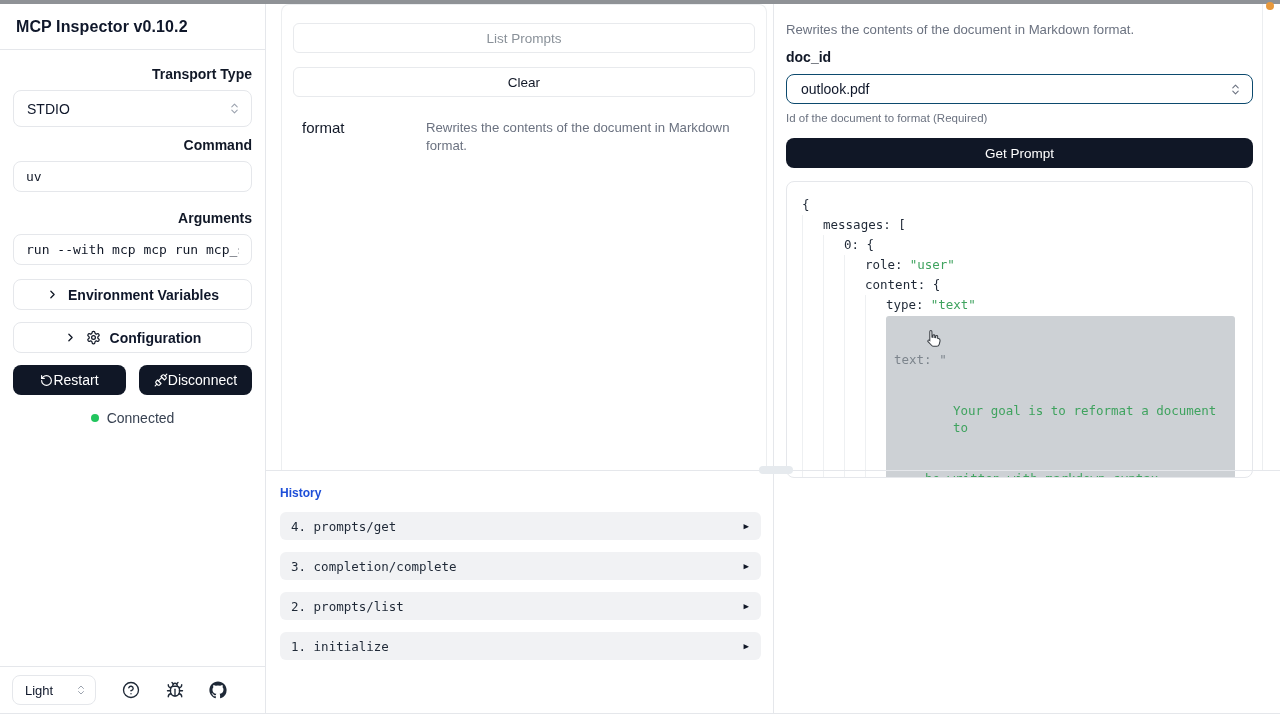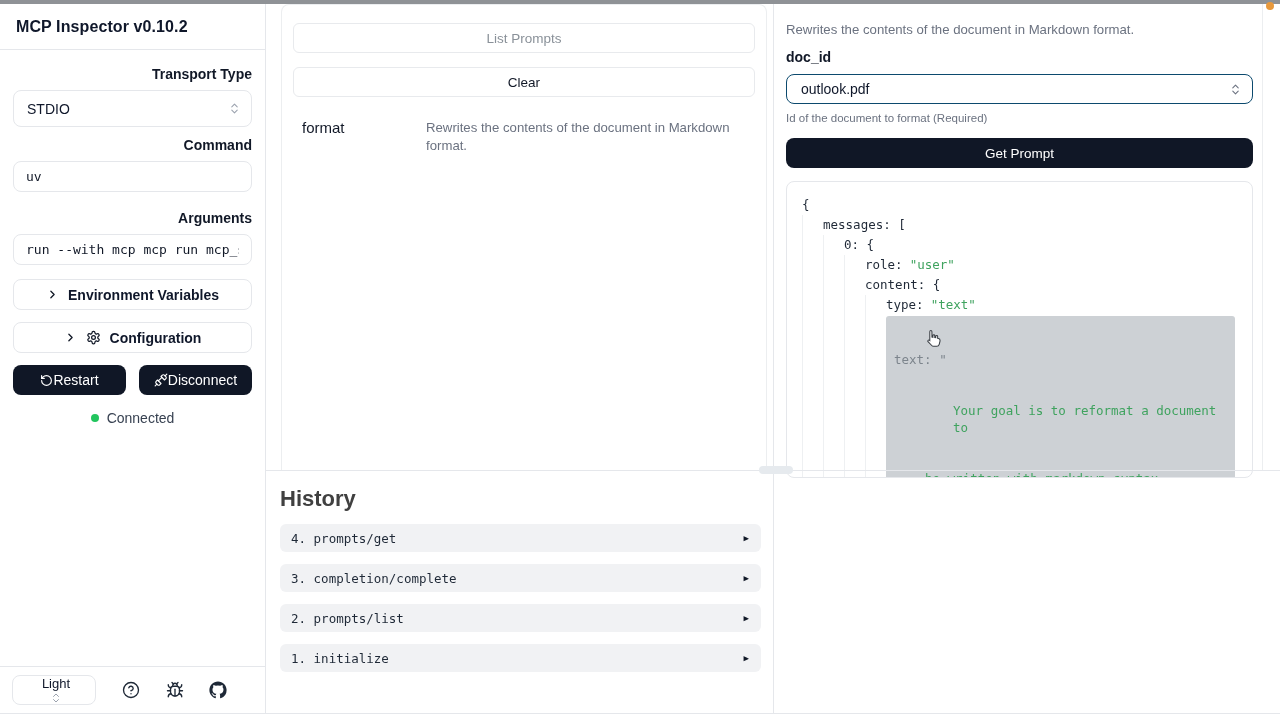--- a/index.html
+++ b/index.html
@@ -20,21 +20,21 @@
   .field-label { font-size:14px; font-weight:600; margin:8px 0 8px; color:#111827;text-align:right; }
   .combo { height:37px; border:1px solid #e5e7eb; border-radius:8px; display:flex; align-items:center; justify-content:space-between; padding:0 10px 0 13px; font-size:14px; background:#fff; margin-bottom:10px; }
   .combo .val { font-weight:400; }
   .text-input { width:100%; height:31px; border:1px solid #e5e7eb; border-radius:8px; padding:0 12px; font-family:"DejaVu Sans Mono","Liberation Mono",monospace; font-size:13px; color:#111827; margin-bottom:10px; outline:none; background:#fff; }
   .expander { height:31px; border:1px solid #e5e7eb; border-radius:8px; display:flex; align-items:center; justify-content:center; gap:9px; font-size:14px; font-weight:600; margin:4px 0 12px; background:#fff; cursor:pointer; }
   .btn-row { display:flex; gap:13px; margin-top:2px; }
   .btn-dark { flex:1; height:30px; background:#101726; color:#fff; border:none; border-radius:8px; font-size:14px; font-weight:500; display:flex; align-items:center; justify-content:center; font-family:"Liberation Sans",sans-serif; cursor:pointer; }
   .status { display:flex; align-items:center; justify-content:center; gap:8px; margin-top:15px; font-size:14px; color:#374151; }
   .status-dot { width:8px; height:8px; border-radius:50%; background:#22c55e; }
   .sidebar-footer { position:absolute; left:0; right:0; top:662px; height:47px; border-top:1px solid #e5e7eb; display:flex; align-items:center; padding:0 12px; }
-  .theme-combo { width:84px; height:30px; border:1px solid #e5e7eb; border-radius:8px; display:flex; align-items:center; justify-content:space-between; padding:0 8px 0 12px; font-size:13px; background:#fff;flex-direction:column; }
+  .theme-combo { width:84px; height:30px; border:1px solid #e5e7eb; border-radius:8px; display:flex; align-items:center; justify-content:space-between; padding:0 8px 0 12px; font-size:13px; background:#fff; }
   .footer-icons { flex:1; display:flex; align-items:center; justify-content:space-evenly; }
   .ficon { width:18px; height:18px; color:#1f2937; display:flex; cursor:pointer; }
 
   svg { display:block; }
   .chev { color:#111827; }
   .updown { color:#9ca3af; }
 
   
   .prompts-card { position:absolute; left:281px; top:4px; width:486px; height:466px; border:1px solid #eceef0; border-bottom:none; border-radius:8px 8px 0 0; background:#fff; }
   .pane-btn { position:absolute; left:11px; right:11px; height:30px; border:1px solid #e8eaed; border-radius:6px; background:#fff; display:flex; align-items:center; justify-content:center; font-size:13.5px; font-family:"Liberation Sans",sans-serif; cursor:pointer; }
@@ -66,21 +66,21 @@
   .hl-line.i2 { padding-left:31px; }
 
   
   .mouse-cursor { position:absolute; left:926px; top:329px; z-index:40; pointer-events:none; }
 
   
   .h-divider { position:absolute; top:470px; left:266px; right:0; height:1px; background:#e5e7eb; }
   .drag-pill { position:absolute; top:466px; left:759px; width:34px; height:8px; border-radius:4px; background:#e6eaee; z-index:5; cursor:row-resize; }
 
   .history { position:absolute; left:280px; top:470px; width:481px; }
-  .history-title { margin-top:16px; font-size:22px; font-weight:700; color:#404040; }
+  .history-title { margin-top:16px; font-size:12px; font-weight:700; color:#1d4ed8; }
   .history-item { margin-top:12px; height:28px; background:#f1f2f4; border-radius:6px; display:flex; align-items:center; justify-content:space-between; padding:0 12px 0 11px; font-family:"DejaVu Sans Mono","Liberation Mono",monospace; font-size:12.5px; color:#1f2937; cursor:pointer; }
   .tri { font-size:9px; color:#111827; }
 
   .notif { position:absolute; left:786px; top:470px; width:467px; }
   .notif-title { margin-top:16px; font-size:17px; font-weight:700; color:#111827; }
   .notif-empty { margin-top:15px; font-size:14px; font-style:italic; color:#6b7280; }
 </style>
 </head>
 <body>
 

